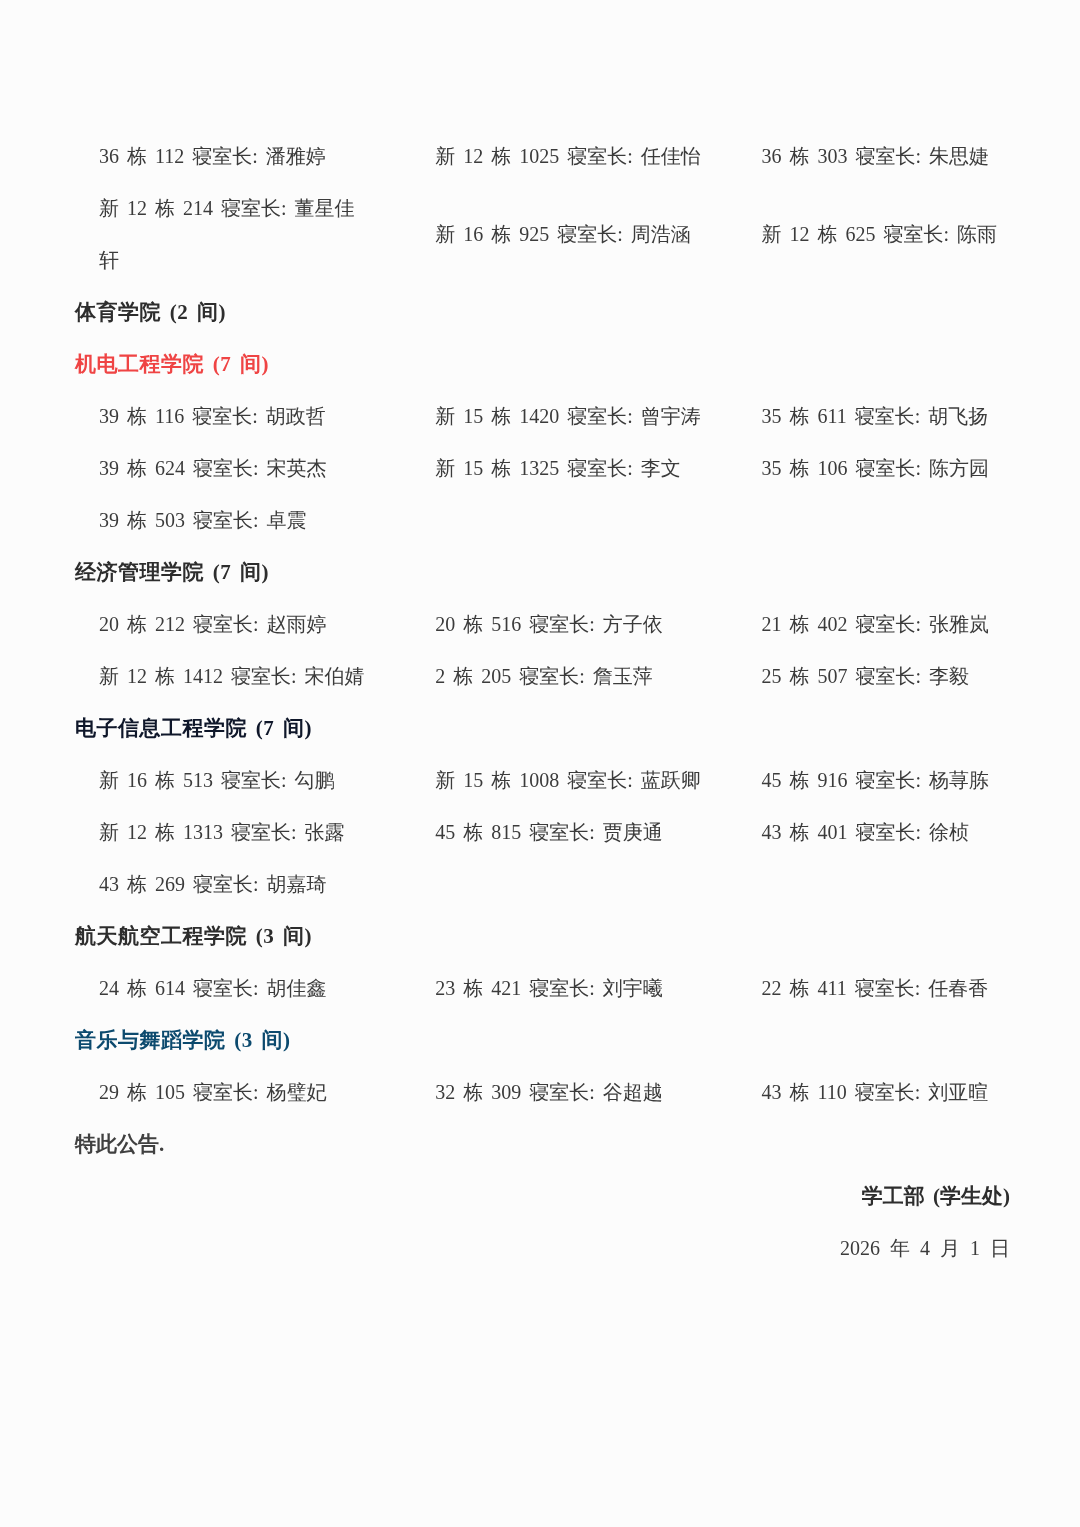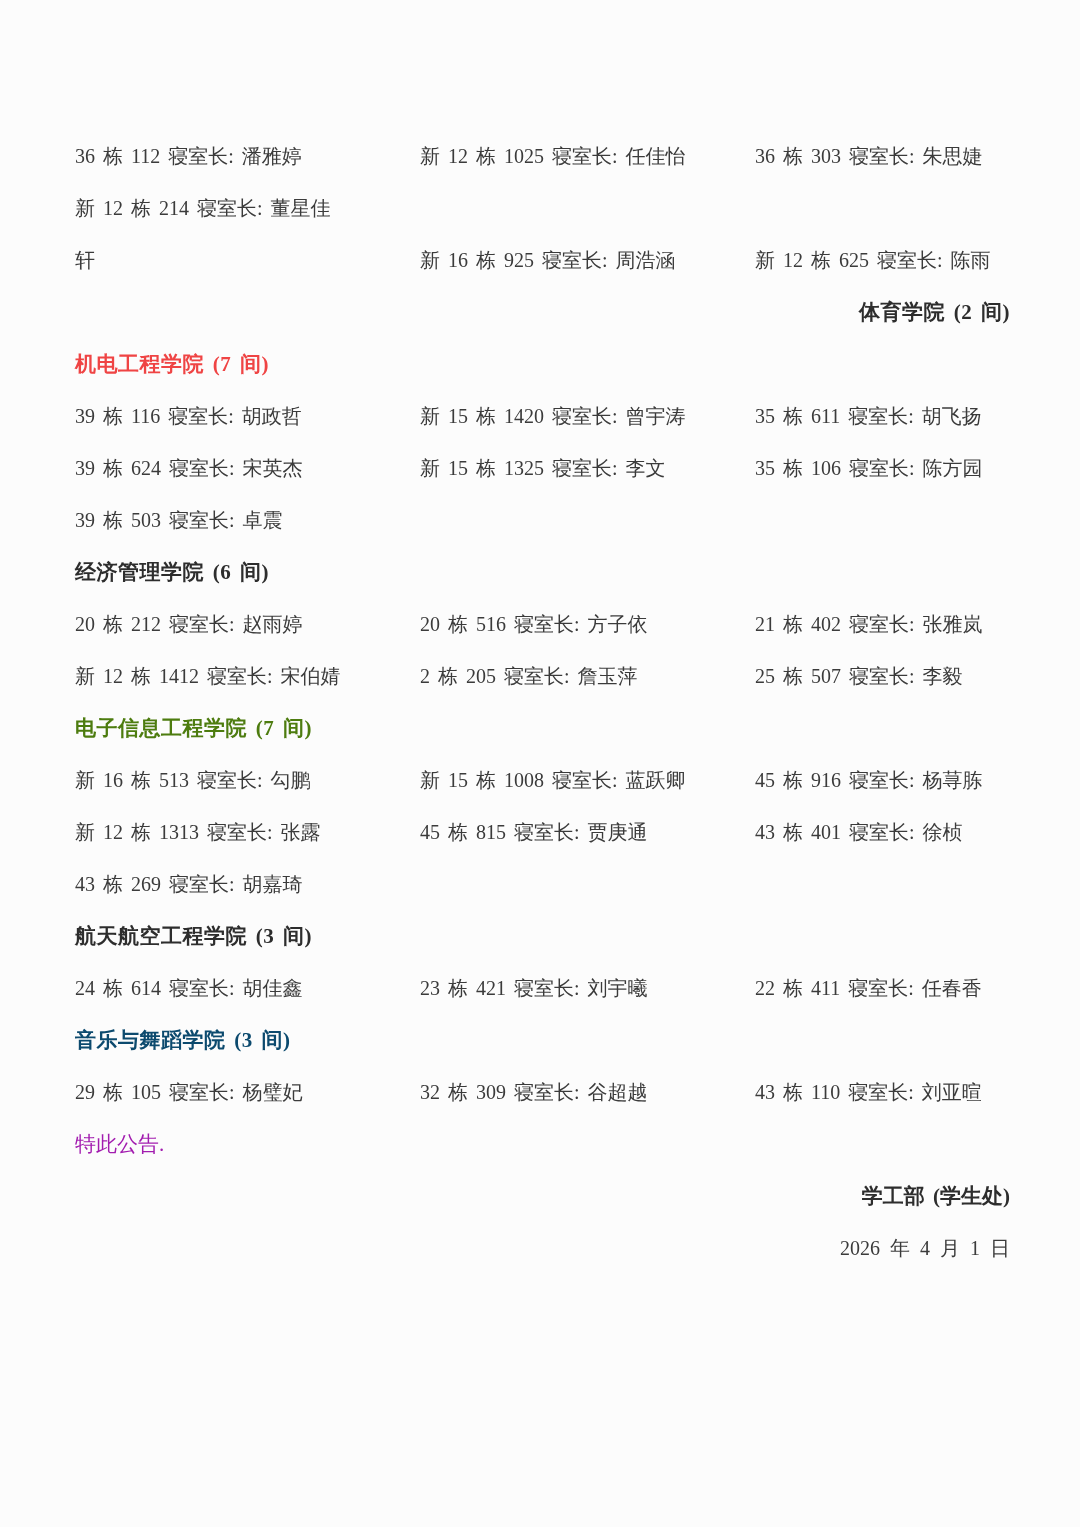--- a/index.html
+++ b/index.html
@@ -24,35 +24,35 @@
   }
   .sec-header {
     font-size: 21px;
     font-weight: 700;
     line-height: 52px;
     color: #2d2d2d;
     letter-spacing: 0.5px;
     word-spacing: 3px;
     white-space: pre-wrap;
   }
-  .row { display: flex; align-items: flex-end; }
+  .row { display: flex; align-items: center; margin-left: 24px; }
   .cell {
     font-size: 20px;
     line-height: 52px;
     word-spacing: 3px;
     white-space: pre-wrap;
   }
   .cell.c0 { width: 345px; }
   .cell.c1 { width: 335px; }
   .cell.c2 { width: 255px; }
   .notice {
     font-size: 21px;
-    font-weight: 400;
+    font-weight: 700;
     line-height: 52px;
-    color: #a21caf;
+    color: #404040;
     word-spacing: 3px;
   }
   .sign-block {
     margin-left: auto;
     width: 240px;
     text-align: right;
   }
   .signature {
     font-size: 21px;
     font-weight: 700;
@@ -77,47 +77,47 @@
           <div class="cell c0">36 栋 112 寝室长: 潘雅婷</div>
           <div class="cell c1">新 12 栋 1025 寝室长: 任佳怡</div>
           <div class="cell c2">36 栋 303 寝室长: 朱思婕</div>
         </div>
         <div class="row">
           <div class="cell c0">新 12 栋 214 寝室长: 董星佳
 轩</div>
           <div class="cell c1">新 16 栋 925 寝室长: 周浩涵</div>
           <div class="cell c2">新 12 栋 625 寝室长: 陈雨</div>
         </div>
-        <div class="sec-header" style="color: rgb(45, 45, 45); text-align: right;">体育学院 (2 间)</div>
+        <div class="sec-header" style="color: rgb(45, 45, 45);">体育学院 (2 间)</div>
         <div class="sec-header" style="color: #ef4444;">机电工程学院 (7 间)</div>
         <div class="row">
           <div class="cell c0">39 栋 116 寝室长: 胡政哲</div>
           <div class="cell c1">新 15 栋 1420 寝室长: 曾宇涛</div>
           <div class="cell c2">35 栋 611 寝室长: 胡飞扬</div>
         </div>
         <div class="row">
           <div class="cell c0">39 栋 624 寝室长: 宋英杰</div>
           <div class="cell c1">新 15 栋 1325 寝室长: 李文</div>
           <div class="cell c2">35 栋 106 寝室长: 陈方园</div>
         </div>
         <div class="row">
           <div class="cell c0">39 栋 503 寝室长: 卓震</div>
         </div>
-        <div class="sec-header" style="color: rgb(45, 45, 45);">经济管理学院 (6 间)</div>
+        <div class="sec-header" style="color: rgb(45, 45, 45);">经济管理学院 (7 间)</div>
         <div class="row">
           <div class="cell c0">20 栋 212 寝室长: 赵雨婷</div>
           <div class="cell c1">20 栋 516 寝室长: 方子依</div>
           <div class="cell c2">21 栋 402 寝室长: 张雅岚</div>
         </div>
         <div class="row">
           <div class="cell c0">新 12 栋 1412 寝室长: 宋伯婧</div>
           <div class="cell c1">2 栋 205 寝室长: 詹玉萍</div>
           <div class="cell c2">25 栋 507 寝室长: 李毅</div>
         </div>
-        <div class="sec-header" style="color: #4d7c0f;">电子信息工程学院 (7 间)</div>
+        <div class="sec-header" style="color: #0f172a;">电子信息工程学院 (7 间)</div>
         <div class="row">
           <div class="cell c0">新 16 栋 513 寝室长: 勾鹏</div>
           <div class="cell c1">新 15 栋 1008 寝室长: 蓝跃卿</div>
           <div class="cell c2">45 栋 916 寝室长: 杨荨胨</div>
         </div>
         <div class="row">
           <div class="cell c0">新 12 栋 1313 寝室长: 张露</div>
           <div class="cell c1">45 栋 815 寝室长: 贾庚通</div>
           <div class="cell c2">43 栋 401 寝室长: 徐桢</div>
         </div>

